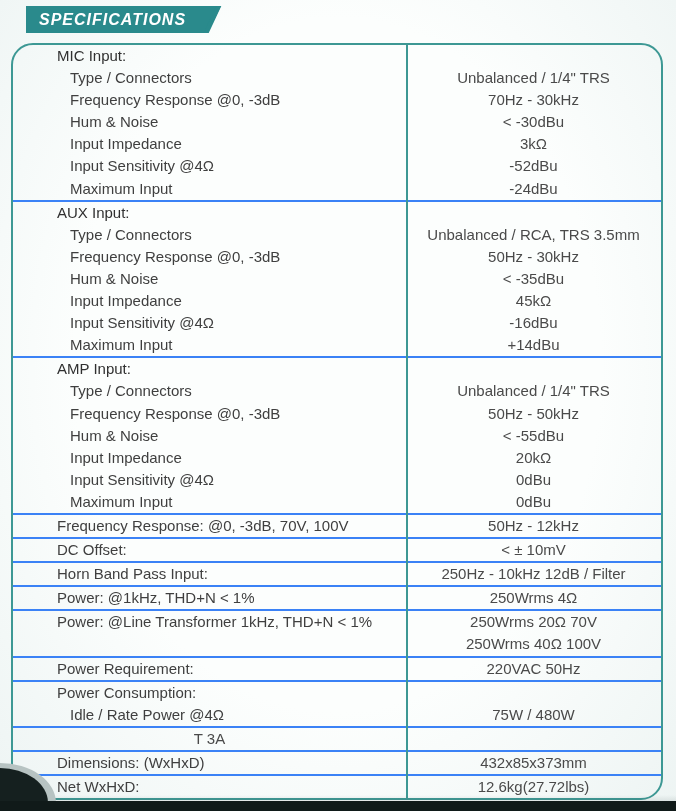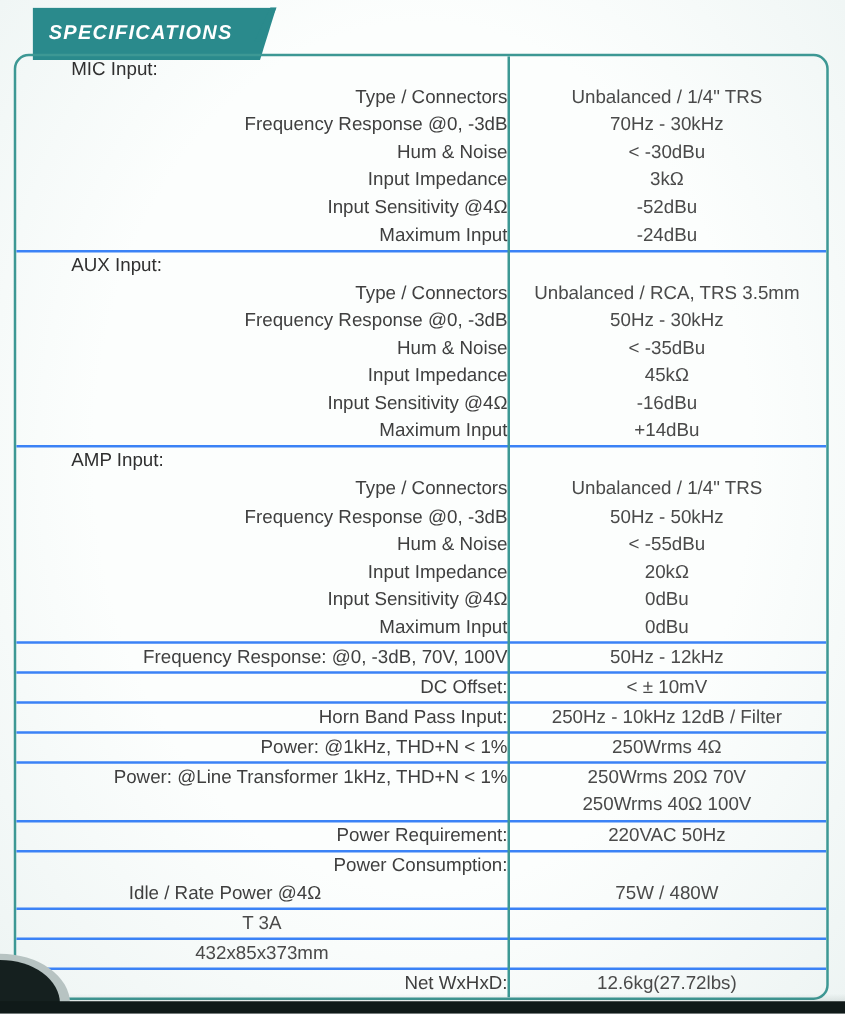--- a/index.html
+++ b/index.html
@@ -11,21 +11,21 @@
     position: relative;
     font-family: "Liberation Sans", "DejaVu Sans", sans-serif;
     background:
       radial-gradient(ellipse at 50% 45%, #fcfefd 55%, #edf4f3 100%);
     color: #444;
   }
 
   
   .banner {
     position: absolute; left: 26px; top: 6px;
-    width: 182px; height: 42px;
+    width: 182px; height: 27px;
     background: #2a8a8c;
     clip-path: polygon(0 0, 100% 0, calc(100% - 13px) 100%, 0 100%);
     display: flex; align-items: center;
     padding-left: 13px;
     box-sizing: content-box;
   }
   .banner-text {
     color: #ffffff;
     font-size: 16px;
     font-weight: bold;
@@ -38,41 +38,41 @@
     width: 5px; height: 27px;
     background: #2a8a8c;
     transform: skewX(-25deg);
   }
 
   
   .spec-table {
     position: absolute; left: 11px; top: 43px;
     width: 652px;
     border: 2px solid #3d9894;
-    border-radius: 12px;
+    border-radius: 22px;
     overflow: hidden;
     box-sizing: border-box;
   }
   .vline {
     position: absolute; left: 393px; top: 0; bottom: 0;
     width: 2px; background: #3d9894;
   }
   .block {
     display: grid;
     grid-template-columns: 393px 1fr;
   }
   .block + .block { border-top: 2px solid #3b82f6; }
   .line {
     height: 22.1px; line-height: 22.3px;
     font-size: 15px; white-space: nowrap;
   }
   .labels .heading { padding-left: 44px; color: #303030; }
-  .labels .item    { padding-left: 81px; color: #3f3f3f; text-align: right; }
-  .labels .rlabel  { padding-left: 44px; color: #3f3f3f; text-align: right; }
-  .labels .sublabel{ padding-left: 90px; color: #3f3f3f; }
+  .labels .item    { padding-left: 57px; color: #3f3f3f; }
+  .labels .rlabel  { padding-left: 44px; color: #3f3f3f; }
+  .labels .sublabel{ padding-left: 57px; color: #3f3f3f; }
   .values .line { text-align: center; color: #4a4a4a; }
 
   
   .footer-band {
     position: absolute; left: 0; right: 0; bottom: 0;
     height: 10px; background: #101a19;
   }
   .footer-shadow {
     position: absolute; left: 0; right: 0; bottom: 10px; height: 6px;
     background: linear-gradient(rgba(0,0,0,0), rgba(70,90,88,0.12));
@@ -230,20 +230,23 @@
     </div>
   </div>
 
   <div class="block">
     <div class="values">
         <div class="line">T 3A</div>
       </div>
   </div>
 
   <div class="block">
+    <div class="labels">
+        <div class="line rlabel">Dimensions: (WxHxD)</div>
+      </div>
     <div class="values">
         <div class="line">432x85x373mm</div>
       </div>
   </div>
 
   <div class="block">
     <div class="labels">
         <div class="line rlabel">Net WxHxD:</div>
       </div>
     <div class="values">

